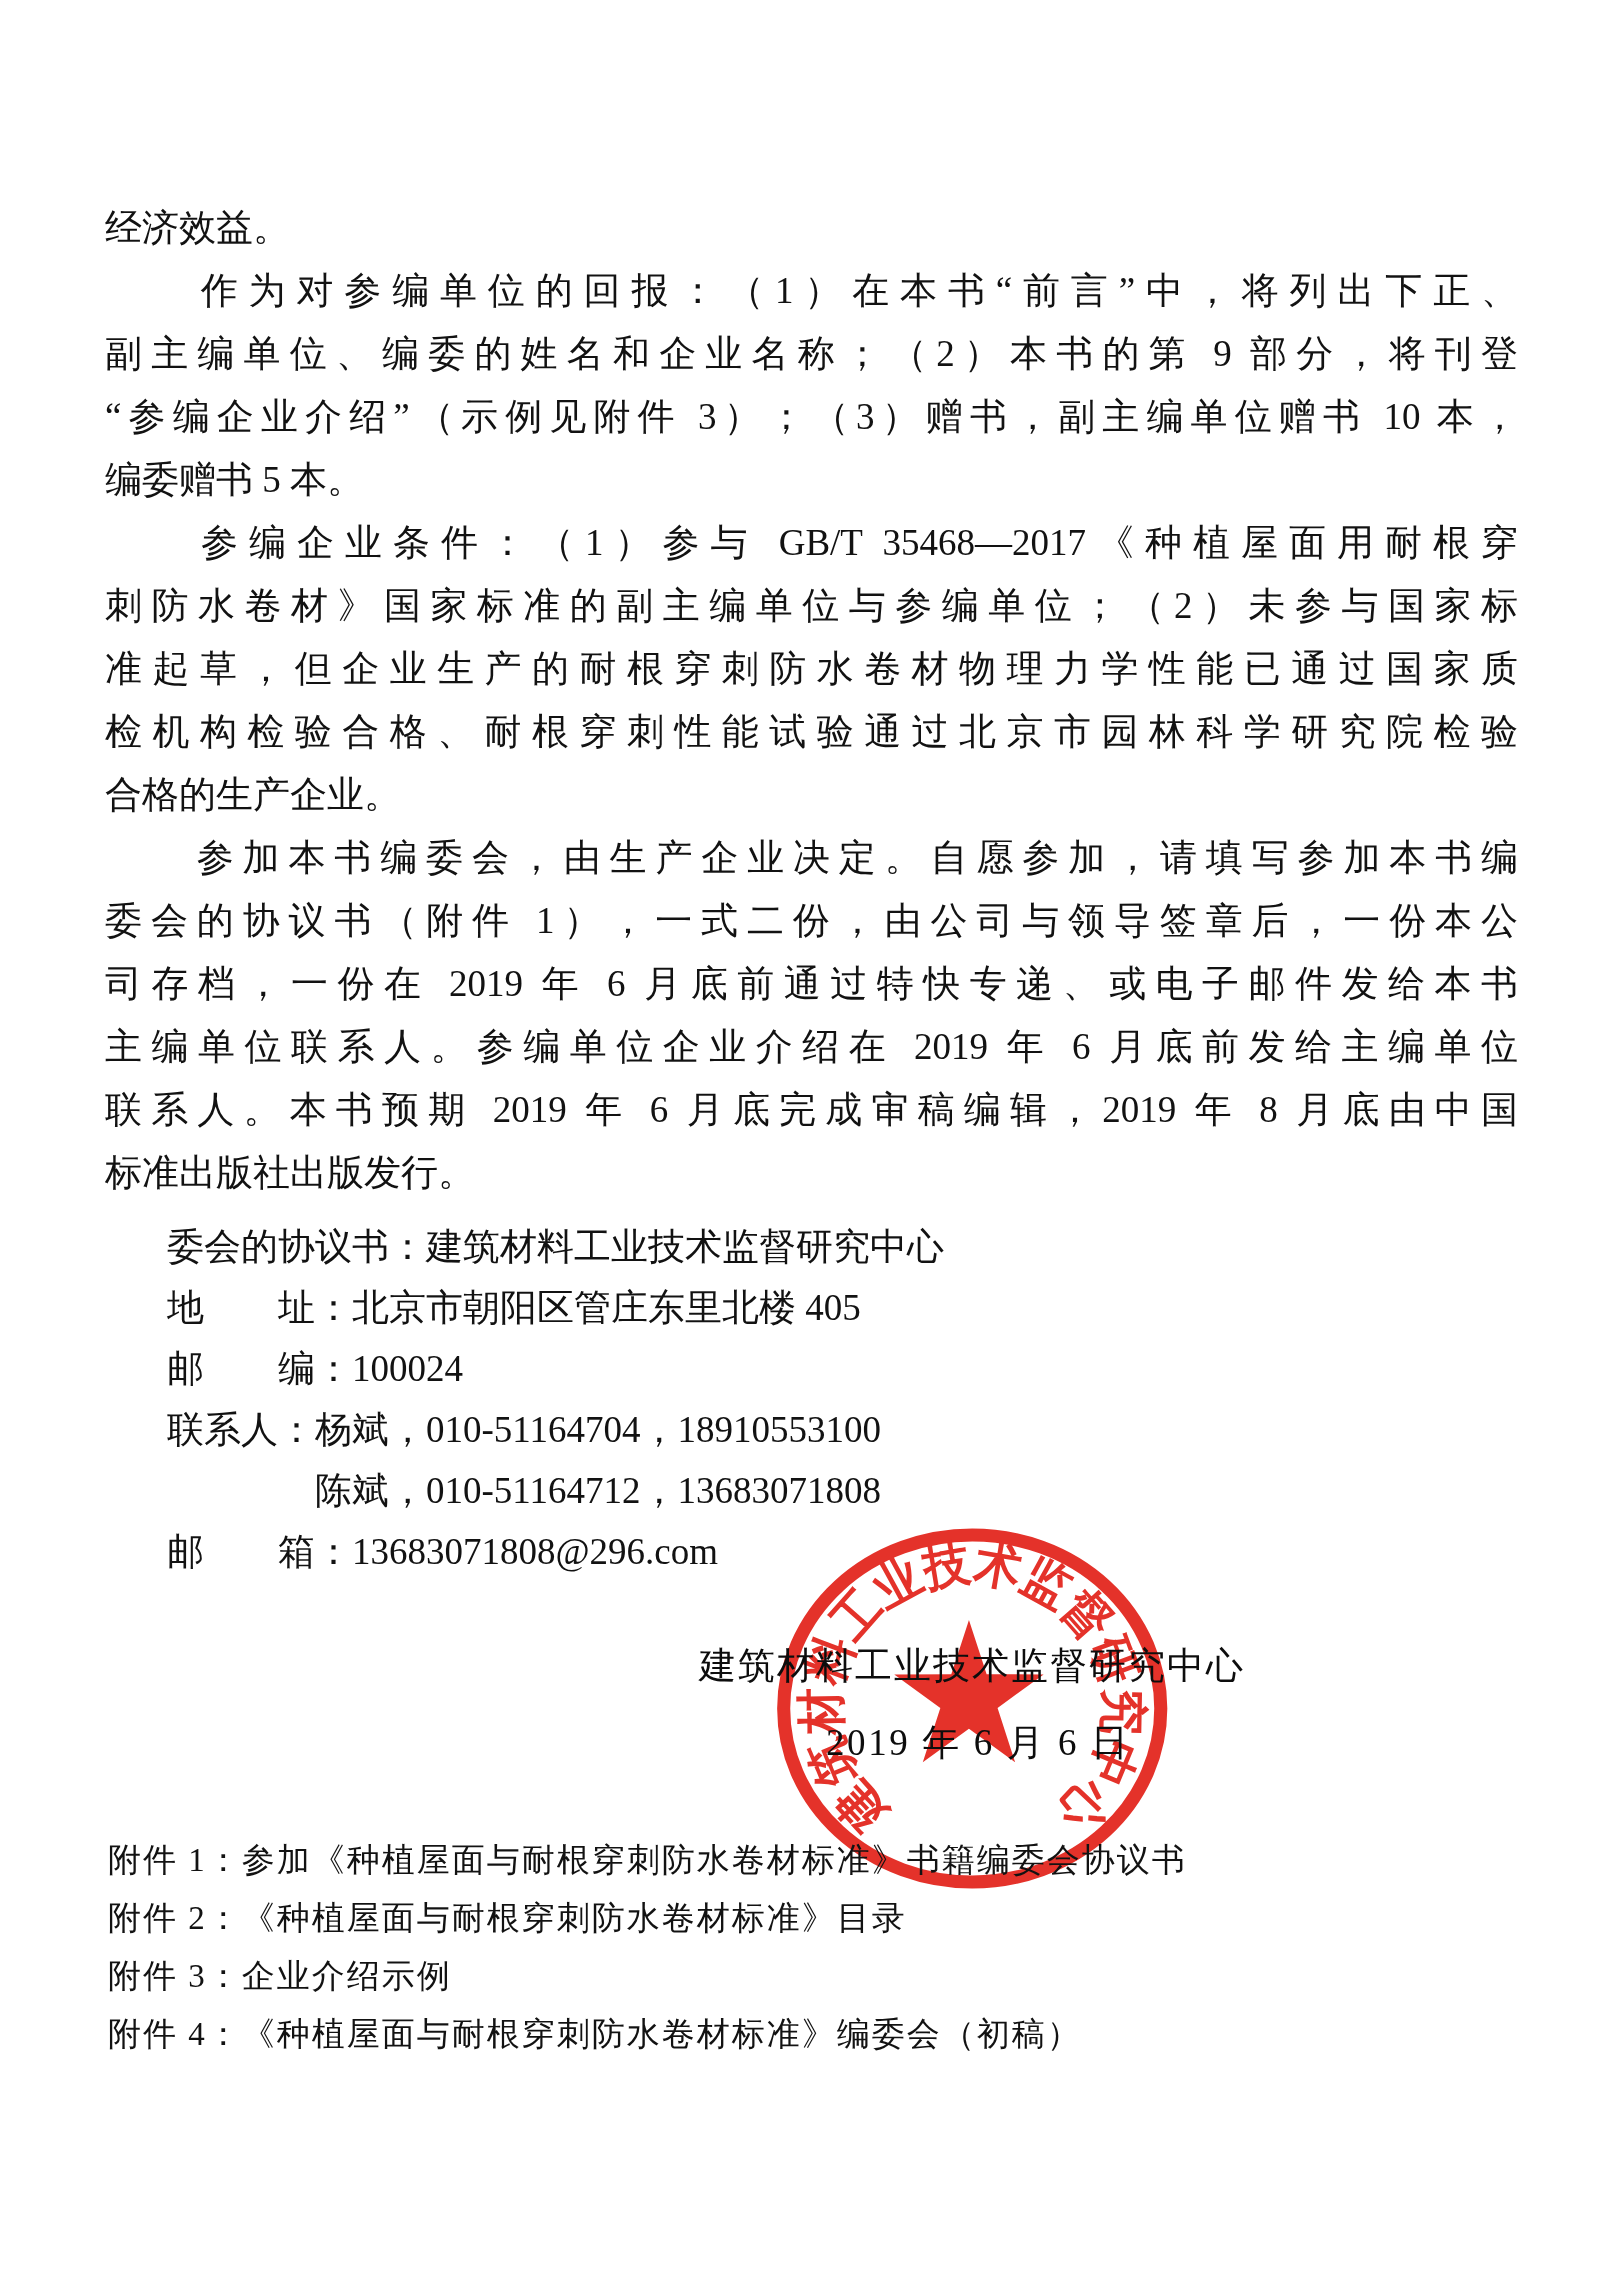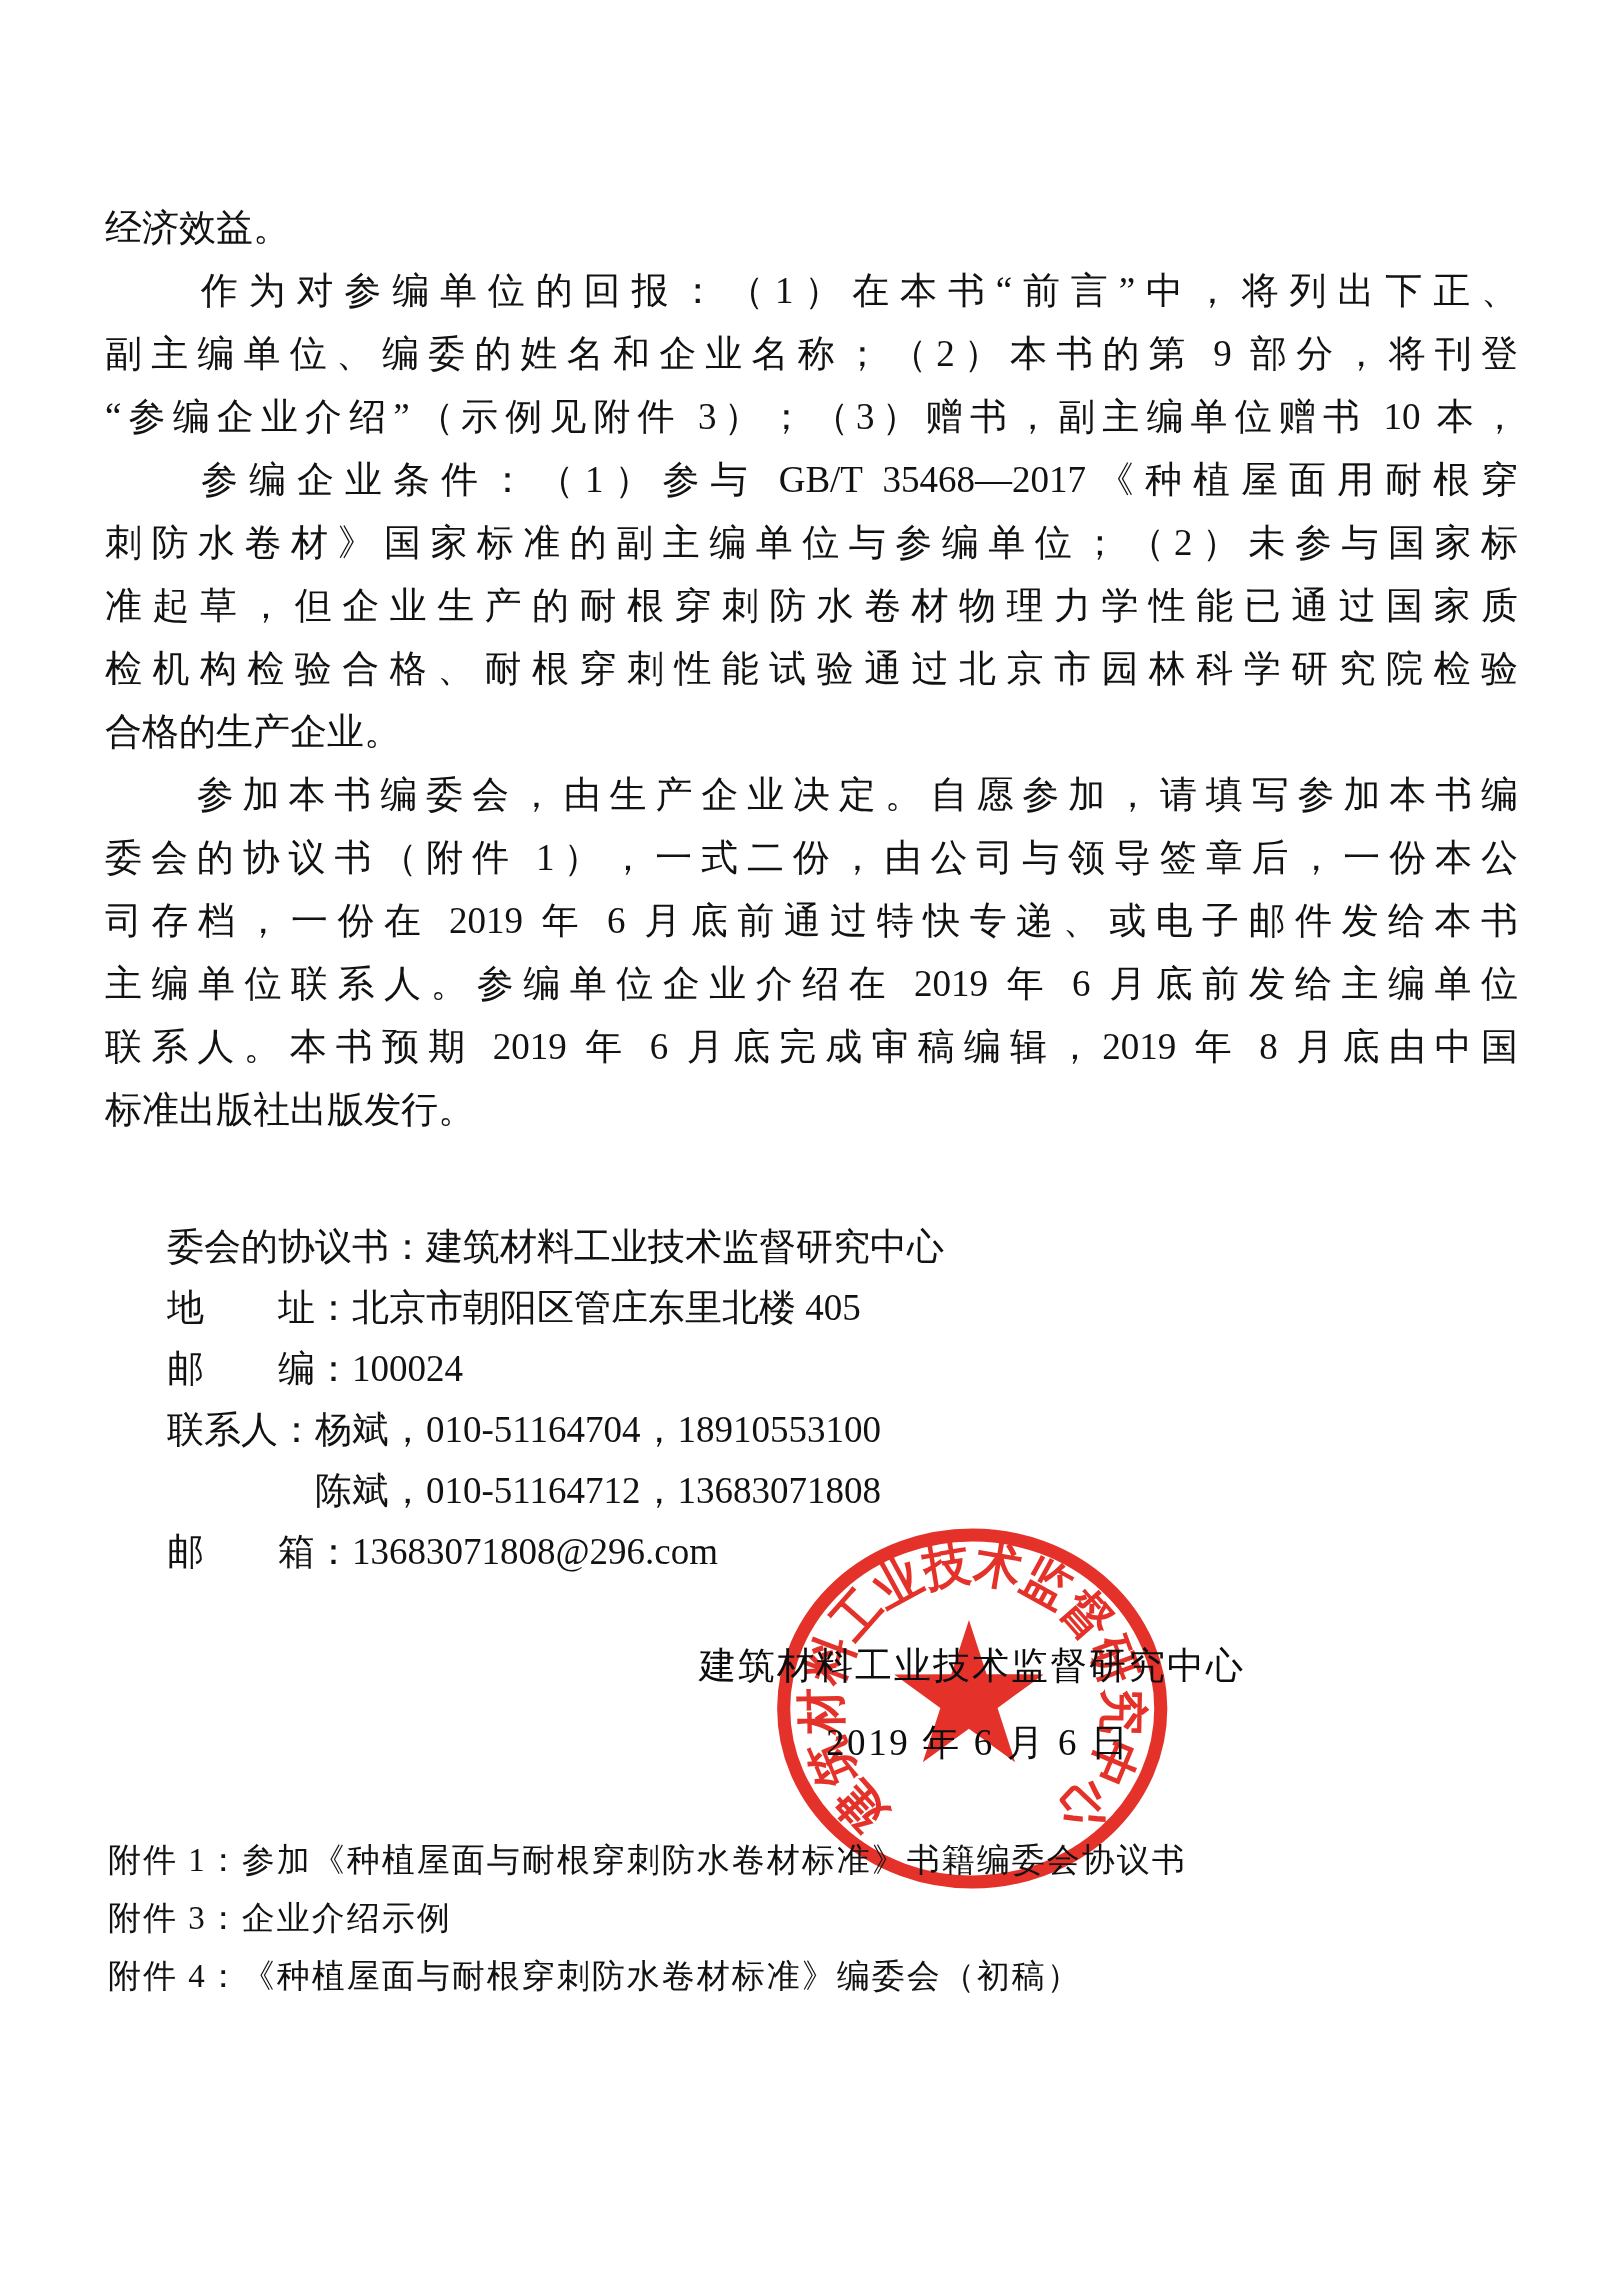--- a/index.html
+++ b/index.html
@@ -74,20 +74,21 @@
     <text font-size="76" font-weight="bold" fill="#e2231a" font-family="Liberation Serif, DejaVu Serif, serif">
       <textPath href="#ringPath" startOffset="0" textLength="990" lengthAdjust="spacingAndGlyphs">建筑材料工业技术监督研究中心</textPath>
     </text>
   </svg>
 
   <div class="body-block">
     <div class="bl">经济效益。</div>
     <div class="bl fill">　　作为对参编单位的回报：（1）在本书“前言”中，将列出下正、</div>
     <div class="bl fill">副主编单位、编委的姓名和企业名称；（2）本书的第 9 部分，将刊登</div>
     <div class="bl fill">“参编企业介绍”（示例见附件 3）；（3）赠书，副主编单位赠书 10 本，</div>
+    <div class="bl">编委赠书 5 本。</div>
     <div class="bl fill">　　参编企业条件：（1）参与 GB/T 35468—2017《种植屋面用耐根穿</div>
     <div class="bl fill">刺防水卷材》国家标准的副主编单位与参编单位；（2）未参与国家标</div>
     <div class="bl fill">准起草，但企业生产的耐根穿刺防水卷材物理力学性能已通过国家质</div>
     <div class="bl fill">检机构检验合格、耐根穿刺性能试验通过北京市园林科学研究院检验</div>
     <div class="bl">合格的生产企业。</div>
     <div class="bl fill">　　参加本书编委会，由生产企业决定。自愿参加，请填写参加本书编</div>
     <div class="bl fill">委会的协议书（附件 1），一式二份，由公司与领导签章后，一份本公</div>
     <div class="bl fill">司存档，一份在 2019 年 6 月底前通过特快专递、或电子邮件发给本书</div>
     <div class="bl fill">主编单位联系人。参编单位企业介绍在 2019 年 6 月底前发给主编单位</div>
     <div class="bl fill">联系人。本书预期 2019 年 6 月底完成审稿编辑，2019 年 8 月底由中国</div>
@@ -101,18 +102,19 @@
     <div class="cl">联系人：杨斌，010-51164704，18910553100</div>
     <div class="cl">　　　　陈斌，010-51164712，13683071808</div>
     <div class="cl">邮　　箱：13683071808@296.com</div>
   </div>
 
   <div class="sig-org">建筑材料工业技术监督研究中心</div>
   <div class="sig-date">2019 年 6 月 6 日</div>
 
   <div class="attach-block">
     <div class="al">附件 1：参加《种植屋面与耐根穿刺防水卷材标准》书籍编委会协议书</div>
+    <div class="al">附件 2：《种植屋面与耐根穿刺防水卷材标准》目录</div>
     <div class="al">附件 3：企业介绍示例</div>
     <div class="al">附件 4：《种植屋面与耐根穿刺防水卷材标准》编委会（初稿）</div>
   </div>
 
 </div>
 
 
 </body></html>

